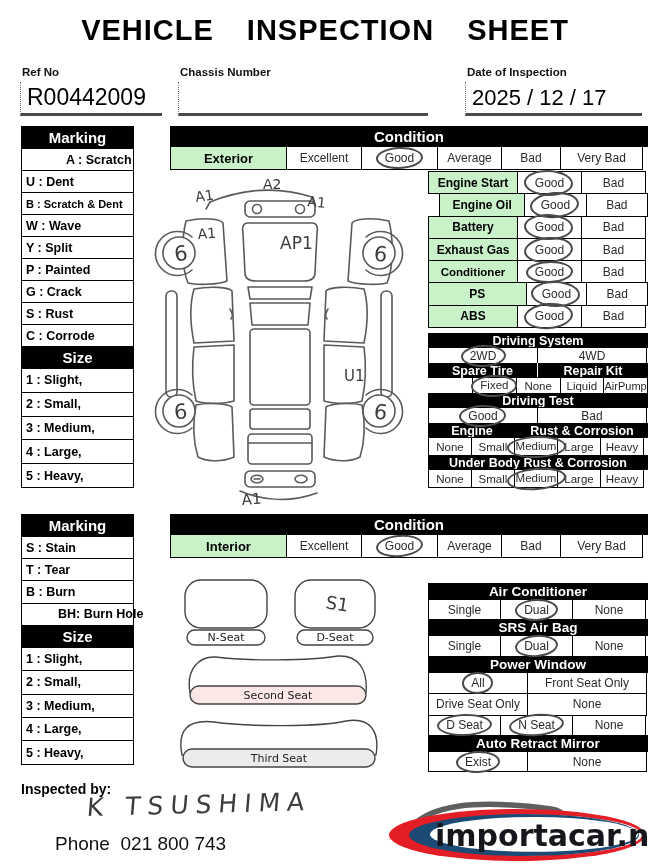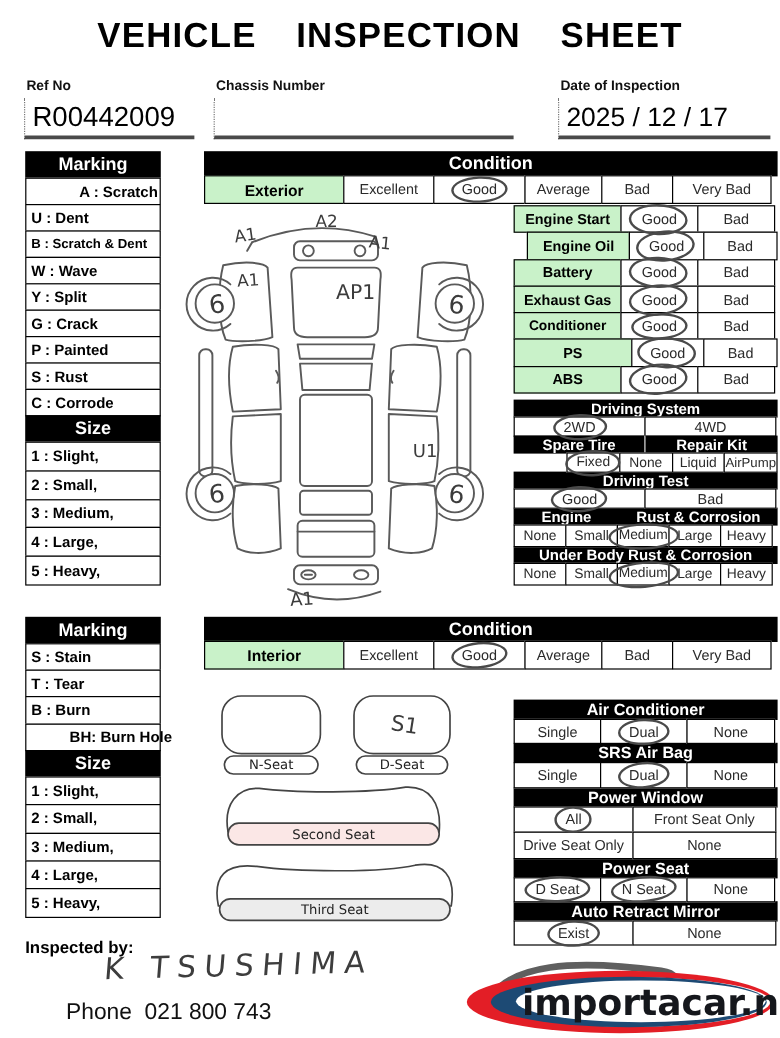--- a/index.html
+++ b/index.html
@@ -59,22 +59,22 @@
   <span style="font-size:22px;">2025 / 12 / 17</span>
 </div>
 
 <div class="abs stack" style="left:21px;top:127px;width:113px;">
   <div class="bar" style="height:23px;font-size:15px;">Marking</div>
   <div class="lrow" style="height:23px;padding-left:44px;">A : Scratch</div>
   <div class="lrow" style="height:23px;">U : Dent</div>
   <div class="lrow" style="height:23px;font-size:11px;">B : Scratch &amp; Dent</div>
   <div class="lrow" style="height:23px;">W : Wave</div>
   <div class="lrow" style="height:23px;">Y  : Split</div>
+  <div class="lrow" style="height:23px;">P  : Painted</div>
   <div class="lrow" style="height:23px;">G  : Crack</div>
-  <div class="lrow" style="height:23px;">P  : Painted</div>
   <div class="lrow" style="height:23px;">S  : Rust</div>
   <div class="lrow" style="height:23px;">C  : Corrode</div>
   <div class="bar" style="height:23px;font-size:15px;">Size</div>
   <div class="lrow" style="height:24.8px;">1  : Slight,</div>
   <div class="lrow" style="height:24.8px;">2  : Small,</div>
   <div class="lrow" style="height:24.8px;">3  : Medium,</div>
   <div class="lrow" style="height:24.8px;">4  : Large,</div>
   <div class="lrow" style="height:24.8px;">5  : Heavy,</div>
 </div>
 
@@ -407,21 +407,20 @@
       </div>
   </div>
   <div class="row" style="height:23px;text-align:center;">
     <div class="cell" style="width:100px;">
         <span>Drive Seat Only</span>
       </div>
     <div class="cell" style="width:120px;">
         <span>None</span>
       </div>
   </div>
-  <div class="bar" style="height:17px;font-size:13.5px;">Power Seat</div>
   <div class="row" style="height:21.5px;">
     <div class="cell" style="width:73px;">
         <span class="circ">D Seat</span>
       </div>
     <div class="cell" style="width:73px;">
         <span class="circ tilt">N Seat</span>
       </div>
     <div class="cell" style="width:74px;">
         <span>None</span>
       </div>

